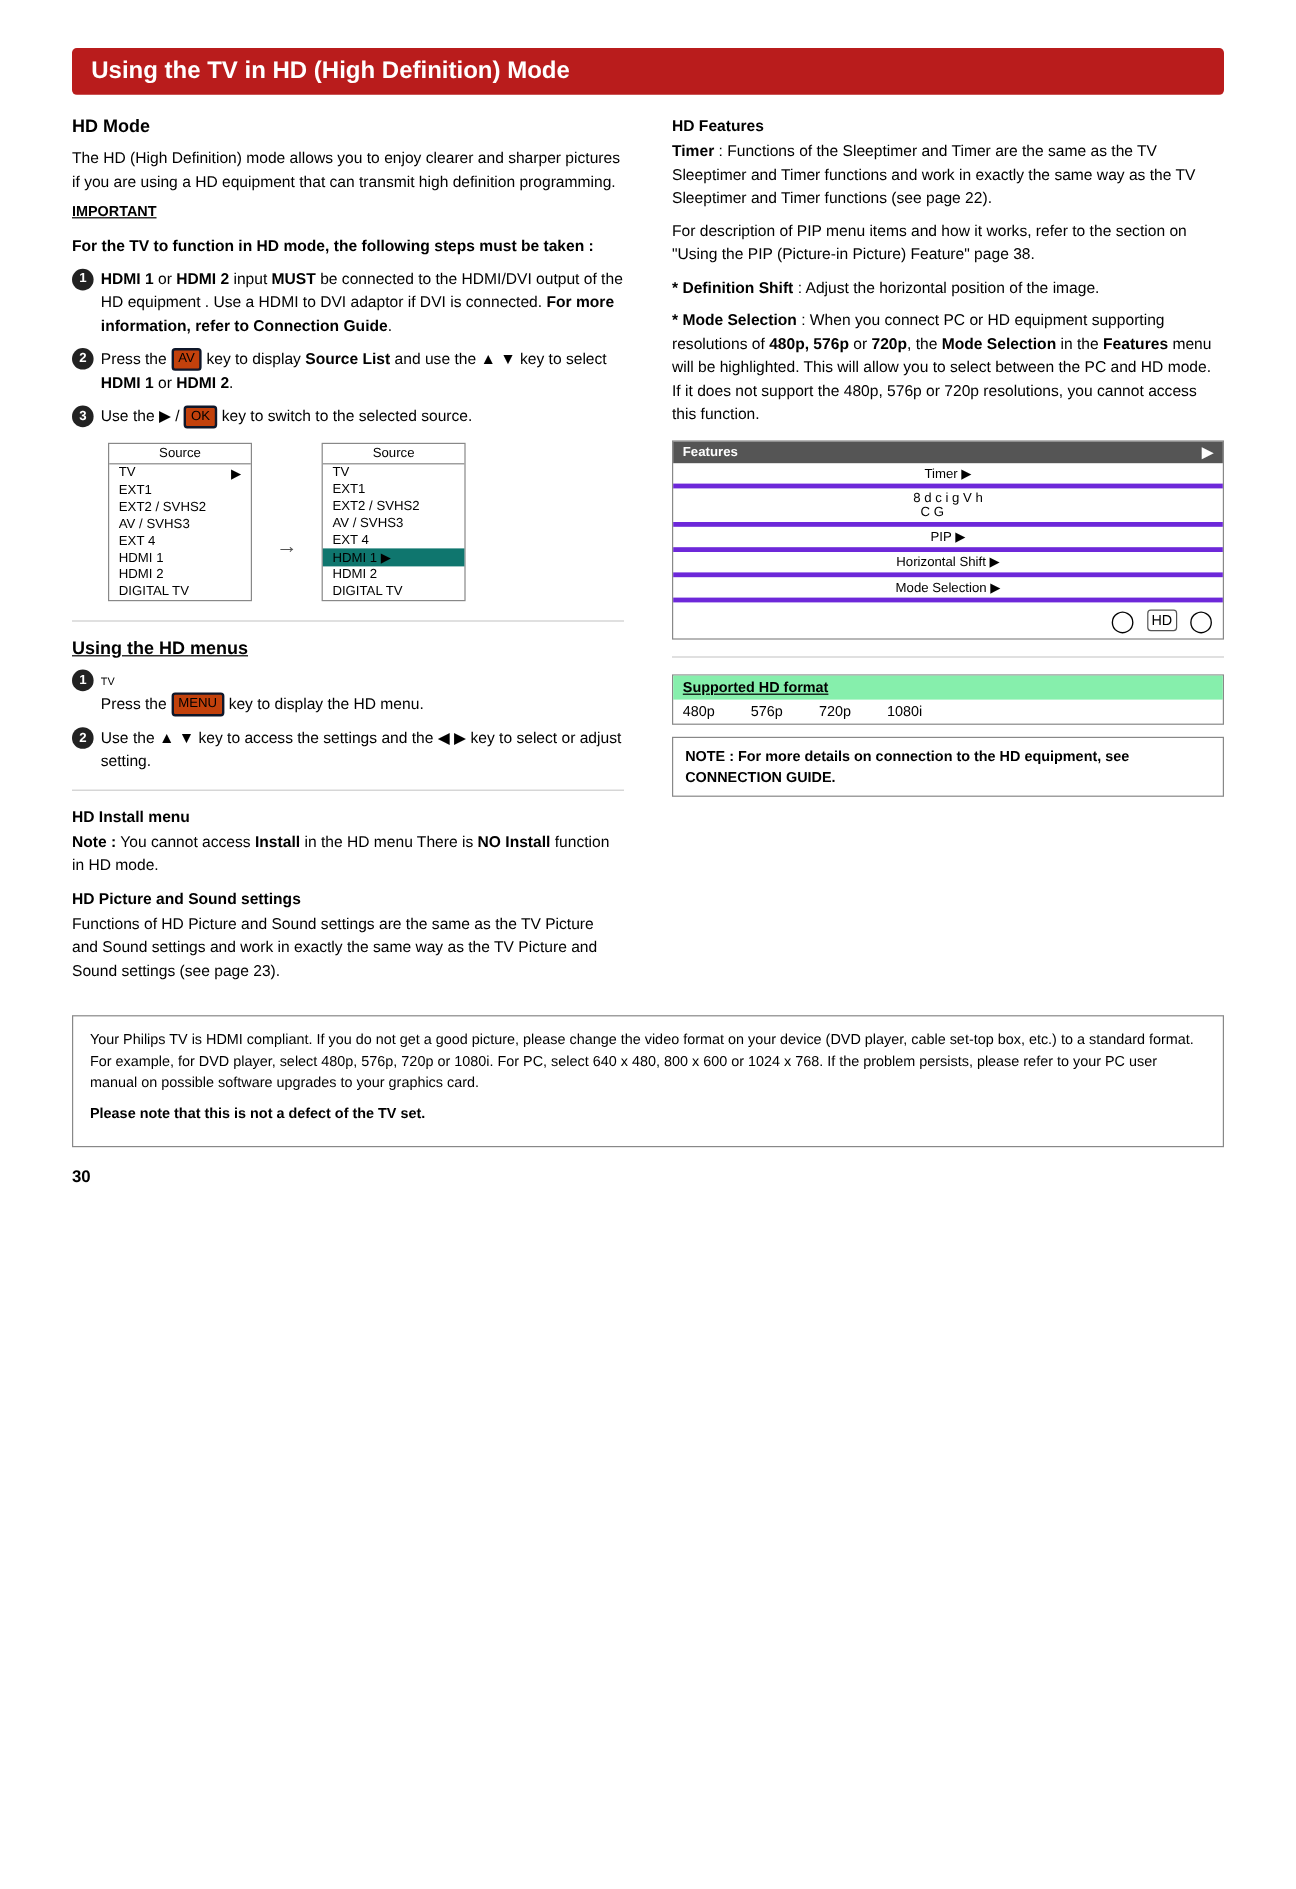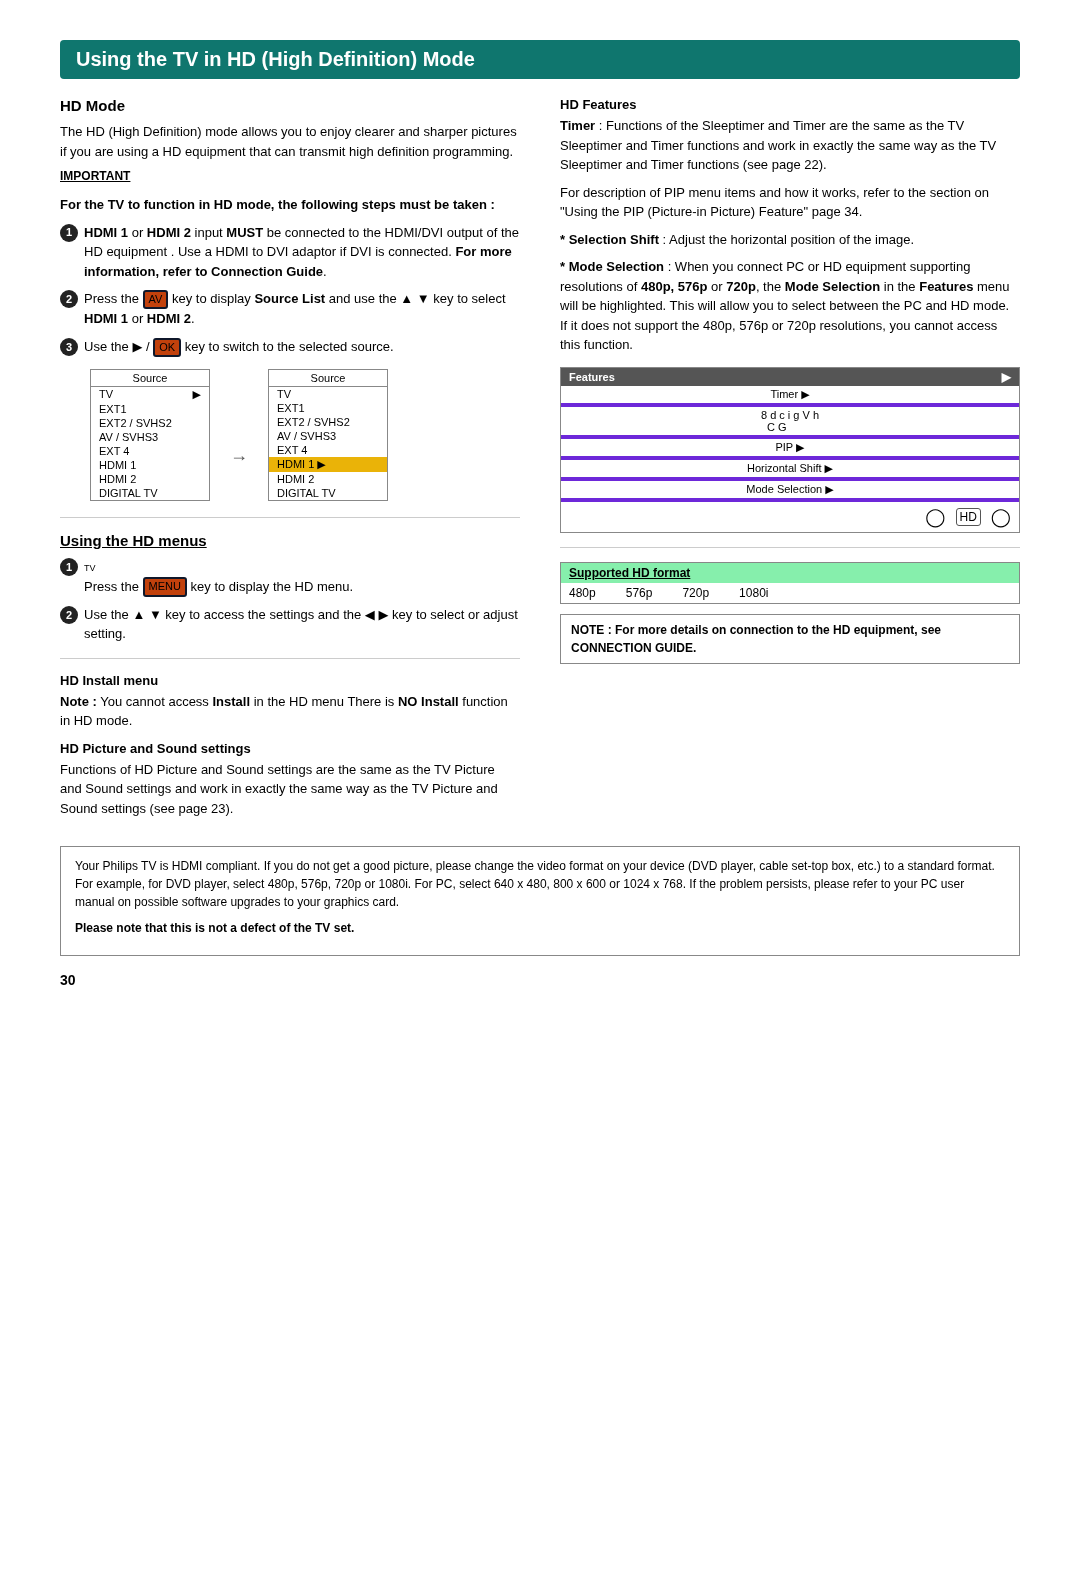--- a/index.html
+++ b/index.html
@@ -6,21 +6,21 @@
     body {
       font-family: Arial, Helvetica, sans-serif;
       font-size: 13px;
       background: #fff;
       color: #000;
       width: 1080px;
       min-height: 1574px;
       padding: 40px 60px;
     }
     .page-title {
-      background: #0f766e;
+      background: #b91c1c;
       color: #fff;
       font-size: 20px;
       font-weight: bold;
       padding: 8px 16px;
       margin-bottom: 18px;
       border-radius: 4px;
     }
     .two-col {
       display: flex;
       gap: 40px;
@@ -105,21 +105,21 @@
       font-size: 11px;
       padding: 2px 0;
       border-bottom: 1px solid #888;
     }
     .source-box-item {
       padding: 1px 8px;
       display: flex;
       justify-content: space-between;
     }
     .source-box-item.selected {
-      background: #eab308;
+      background: #0f766e;
     }
     .arrow-right {
       font-size: 18px;
       margin-top: 40px;
       color: #555;
     }
     .section-divider {
       border: none;
       border-top: 1px solid #ccc;
       margin: 14px 0;
@@ -307,23 +307,23 @@
 
   </div>
 
   <div class="col-right">
 
     <div class="sub-section">
       <h3>HD Features</h3>
       <p>
         <strong>Timer</strong> : Functions of the Sleeptimer and Timer are the same as the TV Sleeptimer and Timer functions and work in exactly the same way as the TV Sleeptimer and Timer functions (see page 22).
       </p>
-      <p>For description of PIP menu items and how it works, refer to the section on "Using the PIP (Picture-in Picture) Feature" page 34.</p>
+      <p>For description of PIP menu items and how it works, refer to the section on "Using the PIP (Picture-in Picture) Feature" page 38.</p>
       <p>
-        <strong>* Selection Shift</strong> : Adjust the horizontal position of the image.
+        <strong>* Definition Shift</strong> : Adjust the horizontal position of the image.
       </p>
       <p>
         <strong>* Mode Selection</strong> : When you connect PC or HD equipment supporting resolutions of <strong>480p, 576p</strong> or <strong>720p</strong>, the <strong>Mode Selection</strong> in the <strong>Features</strong> menu will be highlighted. This will allow you to select between the PC and HD mode. If it does not support the 480p, 576p or 720p resolutions, you cannot access this function.
       </p>
     </div>
 
     <div class="features-box">
       <div class="features-box-title">
         <span>Features</span>
         <span style="font-size:12px;">▶</span>

